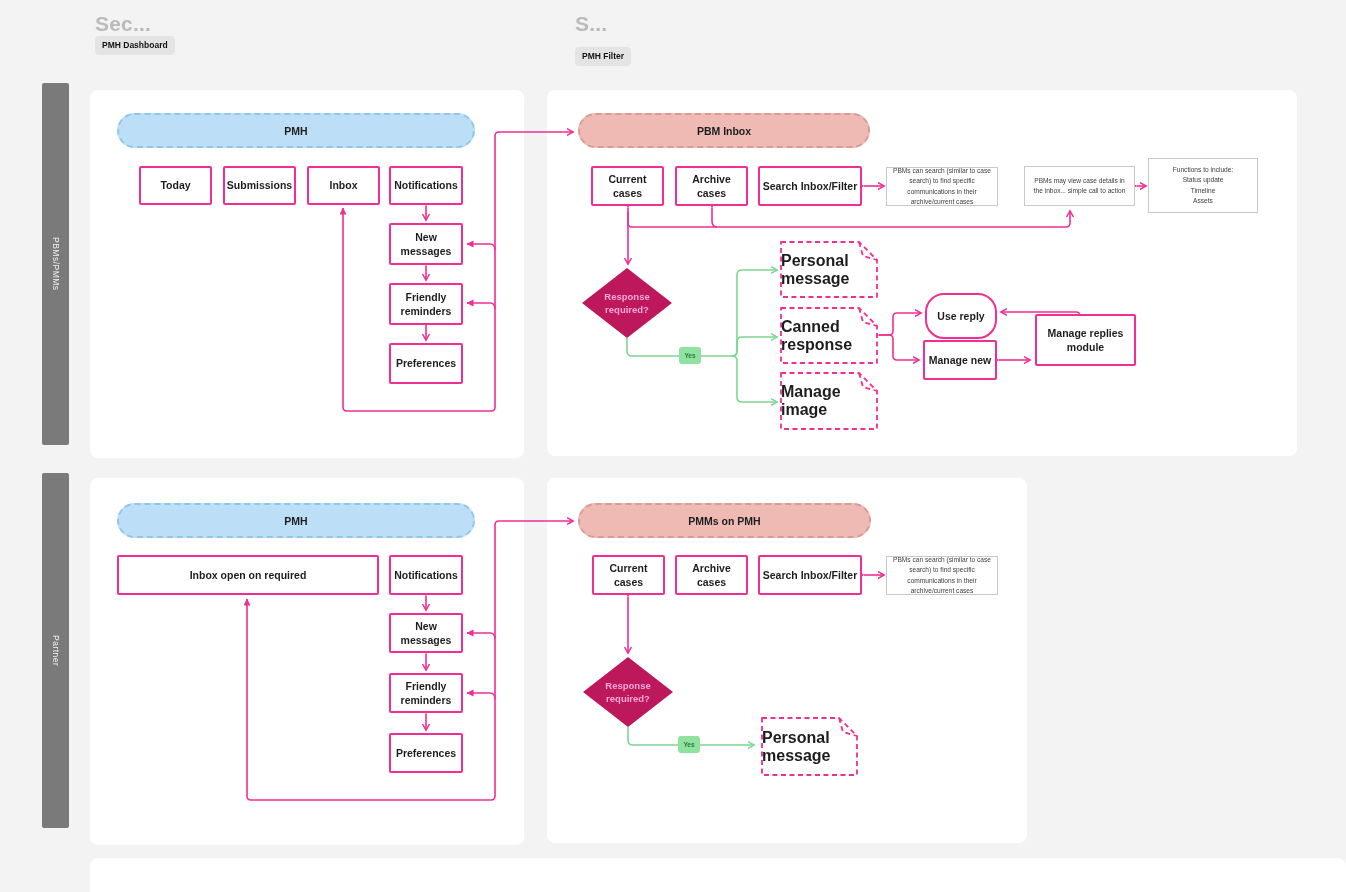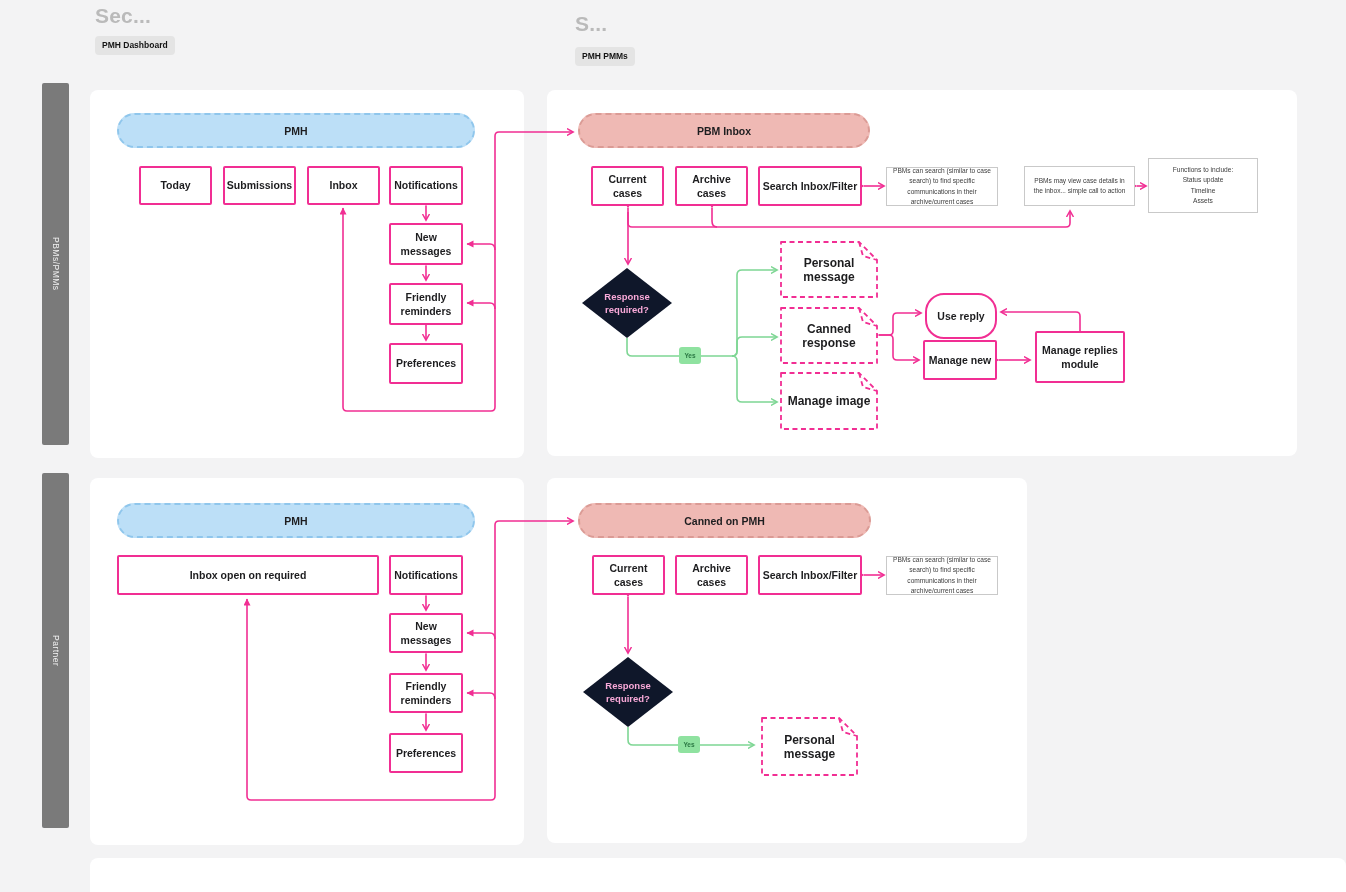--- a/index.html
+++ b/index.html
@@ -11,35 +11,35 @@
   }
   .panel{position:absolute;background:#FFFFFF;border-radius:8px}
   .sec-title{position:absolute;color:#BABABA;font-size:21px;font-weight:600;letter-spacing:.2px}
   .tag{position:absolute;background:#E4E4E4;border-radius:4px;font-size:8.5px;font-weight:700;color:#141414;padding:5px 7px;line-height:1;white-space:nowrap}
   .lane{position:absolute;background:#7A7A7A;border-radius:2px;color:#F0F0F0;display:flex;align-items:center;justify-content:center;writing-mode:vertical-rl;font-size:8.5px;letter-spacing:.5px}
   .node{position:absolute;background:#fff;border:2px solid #F12E93;border-radius:2px;display:flex;align-items:center;justify-content:center;text-align:center;font-weight:700;font-size:10.5px;color:#1d1d1f;line-height:1.35;padding:2px;box-sizing:border-box}
   .roundpill{border-radius:19px}
   .pill{position:absolute;border-radius:18px;border:2px dashed;display:flex;align-items:center;justify-content:center;font-weight:700;font-size:10.5px;color:#1d1d1f;box-sizing:border-box}
   .pill.blue{background:#BCDFF7;border-color:#8FC6EC}
   .pill.salmon{background:#EFB9B4;border-color:#DB9B95}
-  .diamond{position:absolute;background:#0f172a;clip-path:polygon(50% 0,100% 50%,50% 100%,0 50%);display:flex;align-items:center;justify-content:center;text-align:center;color:#F8A9D8;font-size:9.5px;font-weight:700;line-height:1.4;padding:0 14px;box-sizing:border-box}
-  .doclabel{position:absolute;display:flex;align-items:center;justify-content:center;text-align:center;font-weight:700;font-size:12px;color:#1d1d1f;box-sizing:border-box}
+  .diamond{position:absolute;background:#be185d;clip-path:polygon(50% 0,100% 50%,50% 100%,0 50%);display:flex;align-items:center;justify-content:center;text-align:center;color:#F8A9D8;font-size:9.5px;font-weight:700;line-height:1.4;padding:0 14px;box-sizing:border-box}
+  .doclabel{position:absolute;display:flex;align-items:center;justify-content:center;text-align:left;font-weight:700;font-size:16px;color:#1d1d1f;box-sizing:border-box}
   .note{position:absolute;background:#fff;border:1px solid #C9C9C9;display:flex;align-items:center;justify-content:center;text-align:center;font-size:6.6px;color:#3d3d3d;line-height:1.55;padding:2px 5px;box-sizing:border-box}
   .pre{white-space:pre-line}
   .yes{position:absolute;background:#8FE2A0;border-radius:3px;display:flex;align-items:center;justify-content:center;font-size:6.5px;font-weight:700;color:#2A7742}
   svg.overlay{position:absolute;left:0;top:0}
   .strip{position:absolute;background:#fff;border-radius:8px 8px 0 0}
 </style>
 </head>
 <body>
 
-<div class="sec-title" style="left:95px;top:4px">Sec...</div>
+<div class="sec-title" style="left:95px;top:12px">Sec...</div>
 <div class="tag" style="left:95px;top:36px">PMH Dashboard</div>
 <div class="sec-title" style="left:575px;top:12px">S...</div>
-<div class="tag" style="left:575px;top:47px">PMH PMMs</div>
+<div class="tag" style="left:575px;top:47px">PMH Filter</div>
 
 <div class="lane" style="left:42px;top:83px;width:27px;height:362px">PBMs/PMMs</div>
 <div class="lane" style="left:42px;top:473px;width:27px;height:355px">Partner</div>
 
 <div class="panel" style="left:90px;top:90px;width:434px;height:368px"></div>
 <div class="panel" style="left:547px;top:90px;width:750px;height:366px"></div>
 <div class="panel" style="left:90px;top:478px;width:434px;height:367px"></div>
 <div class="panel" style="left:547px;top:478px;width:480px;height:365px"></div>
 <div class="strip" style="left:90px;top:858px;width:1256px;height:34px"></div>
 
@@ -134,29 +134,29 @@
 Status update
 Timeline
 Assets</div>
 <div class="diamond" style="left:582px;top:268px;width:90px;height:70px">Response required?</div>
 <div class="yes" style="left:679px;top:347px;width:22px;height:17px">Yes</div>
 <div class="doclabel" style="left:781px;top:242px;width:96px;height:55px">Personal message</div>
 <div class="doclabel" style="left:781px;top:308px;width:96px;height:55px">Canned response</div>
 <div class="doclabel" style="left:781px;top:373px;width:96px;height:56px">Manage image</div>
 <div class="node roundpill" style="left:925px;top:293px;width:72px;height:46px">Use reply</div>
 <div class="node" style="left:923px;top:340px;width:74px;height:40px">Manage new</div>
-<div class="node" style="left:1035px;top:331px;width:90px;height:52px">Manage replies module</div>
+<div class="node" style="left:1035px;top:314px;width:101px;height:52px">Manage replies module</div>
 
 <div class="pill blue" style="left:117px;top:503px;width:358px;height:35px">PMH</div>
 <div class="node" style="left:117px;top:555px;width:262px;height:40px">Inbox open on required</div>
 <div class="node" style="left:389px;top:555px;width:74px;height:40px">Notifications</div>
 <div class="node" style="left:389px;top:613px;width:74px;height:40px">New messages</div>
 <div class="node" style="left:389px;top:673px;width:74px;height:40px">Friendly reminders</div>
 <div class="node" style="left:389px;top:733px;width:74px;height:40px">Preferences</div>
 
-<div class="pill salmon" style="left:578px;top:503px;width:293px;height:35px">Canned on PMH</div>
+<div class="pill salmon" style="left:578px;top:503px;width:293px;height:35px">PMMs on PMH</div>
 <div class="node" style="left:592px;top:555px;width:73px;height:40px">Current cases</div>
 <div class="node" style="left:675px;top:555px;width:73px;height:40px">Archive cases</div>
 <div class="node" style="left:758px;top:555px;width:104px;height:40px">Search Inbox/Filter</div>
 <div class="note" style="left:886px;top:556px;width:112px;height:39px">PBMs can search (similar to case search) to find specific communications in their archive/current cases</div>
 <div class="diamond" style="left:583px;top:657px;width:90px;height:70px">Response required?</div>
 <div class="yes" style="left:678px;top:736px;width:22px;height:17px">Yes</div>
 <div class="doclabel" style="left:762px;top:718px;width:95px;height:57px">Personal message</div>
 
 </body></html>

